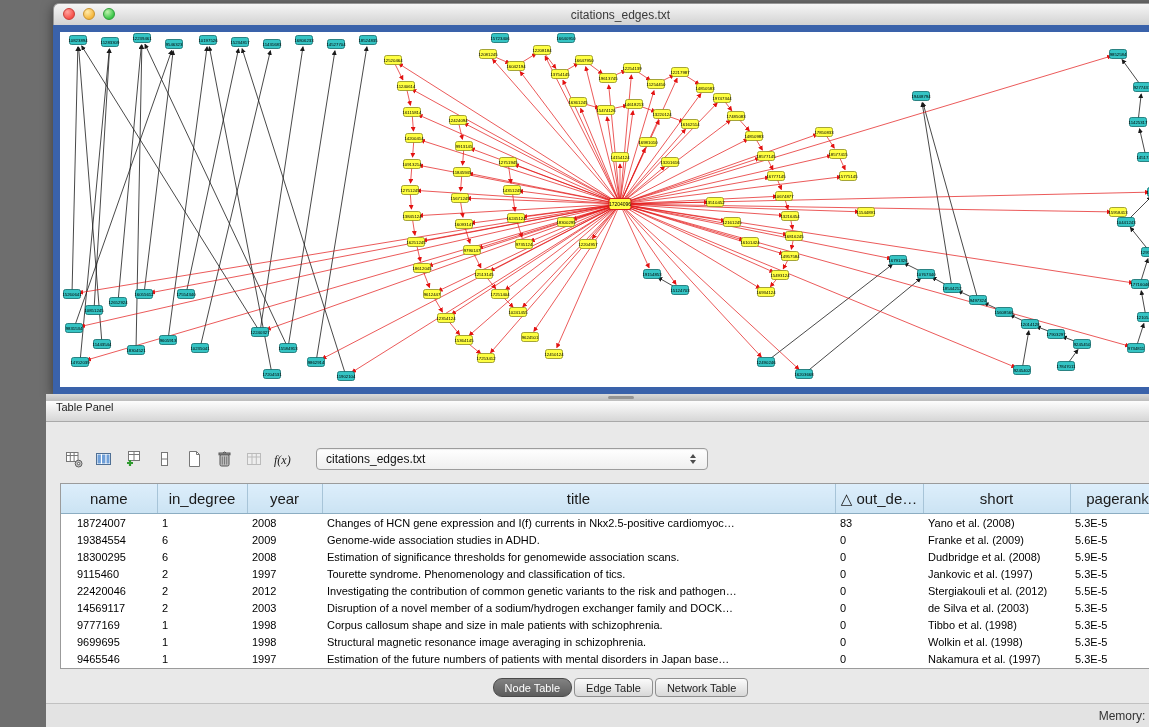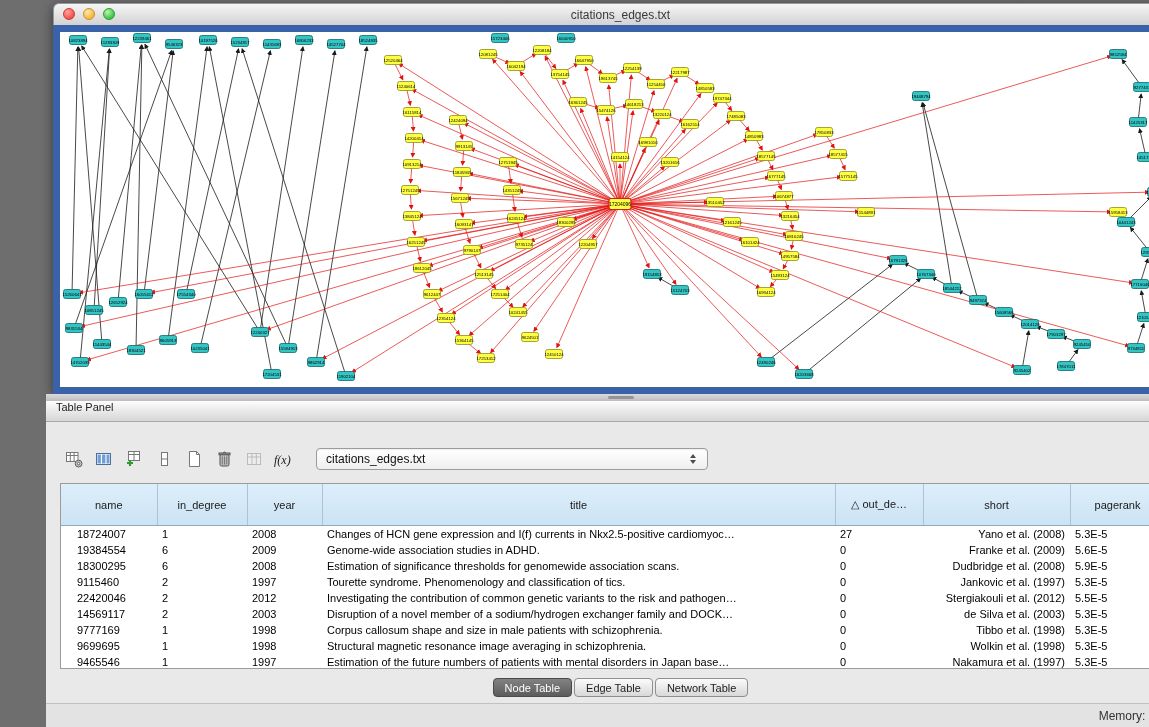--- a/index.html
+++ b/index.html
@@ -32,30 +32,30 @@
   .toolbar{display:flex;align-items:flex-end;gap:5px;padding:26px 6px 0 16px;}
   .tool-btn{width:25px;height:22px;display:flex;align-items:center;justify-content:center;}
   .combo{margin-left:14px;width:392px;height:22px;background:linear-gradient(#ffffff,#efefef);border:1px solid #9c9c9c;border-radius:4px;display:flex;align-items:center;box-sizing:border-box;box-shadow:inset 0 1px 1px rgba(0,0,0,.07);}
   .combo-text{flex:1;padding-left:9px;font-size:12px;color:#111;}
   .combo-arrows{width:18px;display:flex;flex-direction:column;align-items:center;gap:2px;padding-right:5px;}
   .tri-up{width:0;height:0;border-left:3.5px solid transparent;border-right:3.5px solid transparent;border-bottom:4.5px solid #4c4c4c;}
   .tri-down{width:0;height:0;border-left:3.5px solid transparent;border-right:3.5px solid transparent;border-top:4.5px solid #4c4c4c;}
 
   .table-wrap{margin:13px 14px 0;height:184px;background:#fff;border:1px solid #9b9b9b;display:flex;overflow:hidden;}
   table.data{border-collapse:collapse;table-layout:fixed;width:1104px;}
-  table.data thead th{height:19px;background:linear-gradient(#ddeefb,#cbe3f3);border-right:1px solid #a7c4d8;border-bottom:1px solid #8cadc2;font-size:11px;font-weight:normal;color:#1a1a1a;padding:11px 3px;overflow:hidden;white-space:nowrap;}
+  table.data thead th{height:19px;background:linear-gradient(#ddeefb,#cbe3f3);border-right:1px solid #a7c4d8;border-bottom:1px solid #8cadc2;font-size:15px;font-weight:normal;color:#1a1a1a;padding:5px 3px;overflow:hidden;white-space:nowrap;}
   table.data tbody td{height:16px;font-size:11px;color:#000;padding:0 5px;white-space:nowrap;overflow:hidden;}
-  table.data tbody td.c-short{text-align:right;}
+  table.data tbody td.c-short{text-align:left;}
   table.data tbody td.c-name{padding-left:16px;}
   .vscroll{width:14px;background:#fafafa;border-left:1px solid #d4d4d4;position:relative;}
   .vthumb{position:absolute;left:2px;top:2px;width:9px;height:56px;border-radius:5px;background:linear-gradient(90deg,#cfcfcf,#a6a6a6);border:1px solid #9a9a9a;box-sizing:border-box;}
 
   .tabs{display:flex;justify-content:center;gap:2px;margin-top:9px;}
   .tab{height:19px;padding:0 11px;font-size:11px;border-radius:4px;border:1px solid #8f8f8f;background:linear-gradient(#fbfbfb,#d8d8d8);color:#222;font-family:inherit;}
-  .tab.selected{background:linear-gradient(#828282,#5c5c5c);border-color:#4a4a4a;color:#fff;}
+  .tab.selected{background:linear-gradient(#828282,#5c5c5c);border-color:#4a4a4a;color:#fff;border-radius:9px;}
 
   .status-bar{position:absolute;left:0;bottom:0;width:1149px;height:24px;background:#e3e3e3;border-top:1px solid #c1c1c1;display:flex;align-items:center;justify-content:flex-end;gap:6px;padding-right:12px;box-sizing:border-box;}
   .mem{font-size:12px;color:#333;}
   .mem-dot{width:11px;height:11px;border-radius:50%;background:radial-gradient(circle at 35% 30%,#dcf8b6,#58b92d 62%,#3a8d1b);border:1px solid #58903a;box-sizing:border-box;}
 </style>
 </head>
 <body>
 
 <div class="screen">
 
@@ -853,21 +853,21 @@
               <th>short</th>
               <th>pagerank</th>
             </tr>
           </thead>
         <tbody id="tbody">
             <tr>
               <td class="c-name">18724007</td>
               <td>1</td>
               <td>2008</td>
               <td>Changes of HCN gene expression and I(f) currents in Nkx2.5-positive cardiomyoc…</td>
-              <td>27</td>
+              <td>83</td>
               <td class="c-short">Yano et al. (2008)</td>
               <td>5.3E-5</td>
             </tr>
             <tr>
               <td class="c-name">19384554</td>
               <td>6</td>
               <td>2009</td>
               <td>Genome-wide association studies in ADHD.</td>
               <td>0</td>
               <td class="c-short">Franke et al. (2009)</td>

